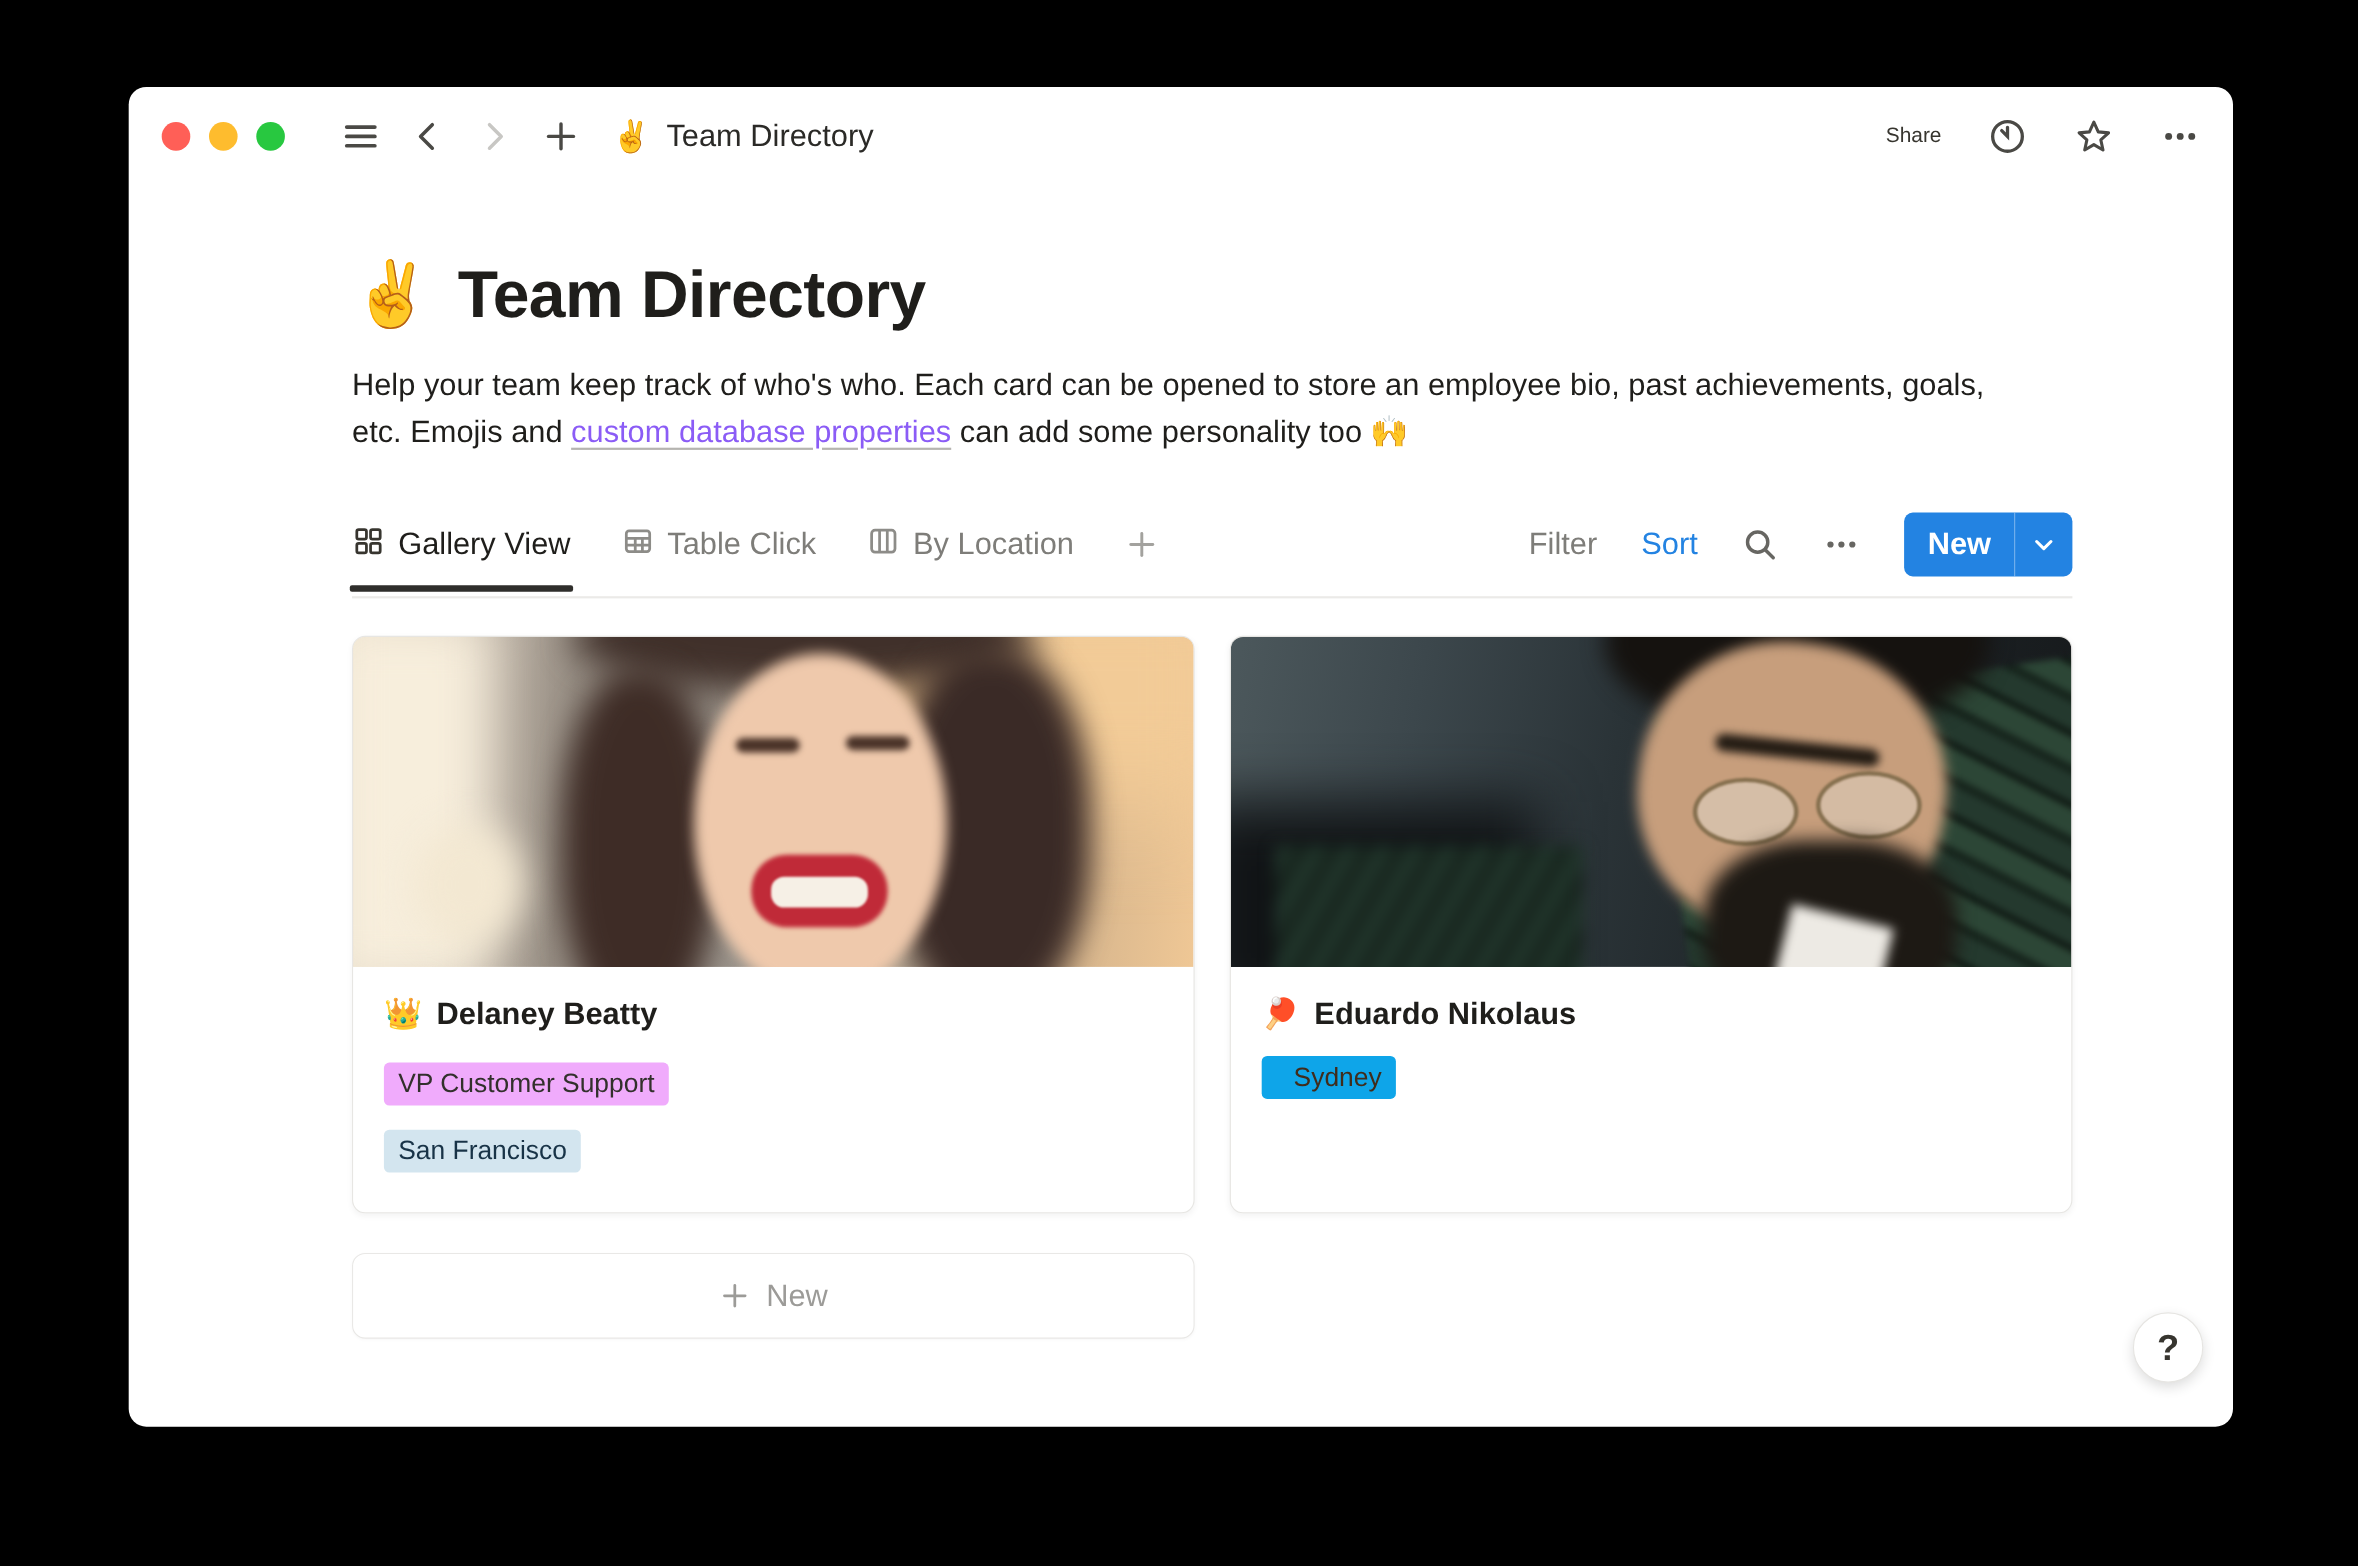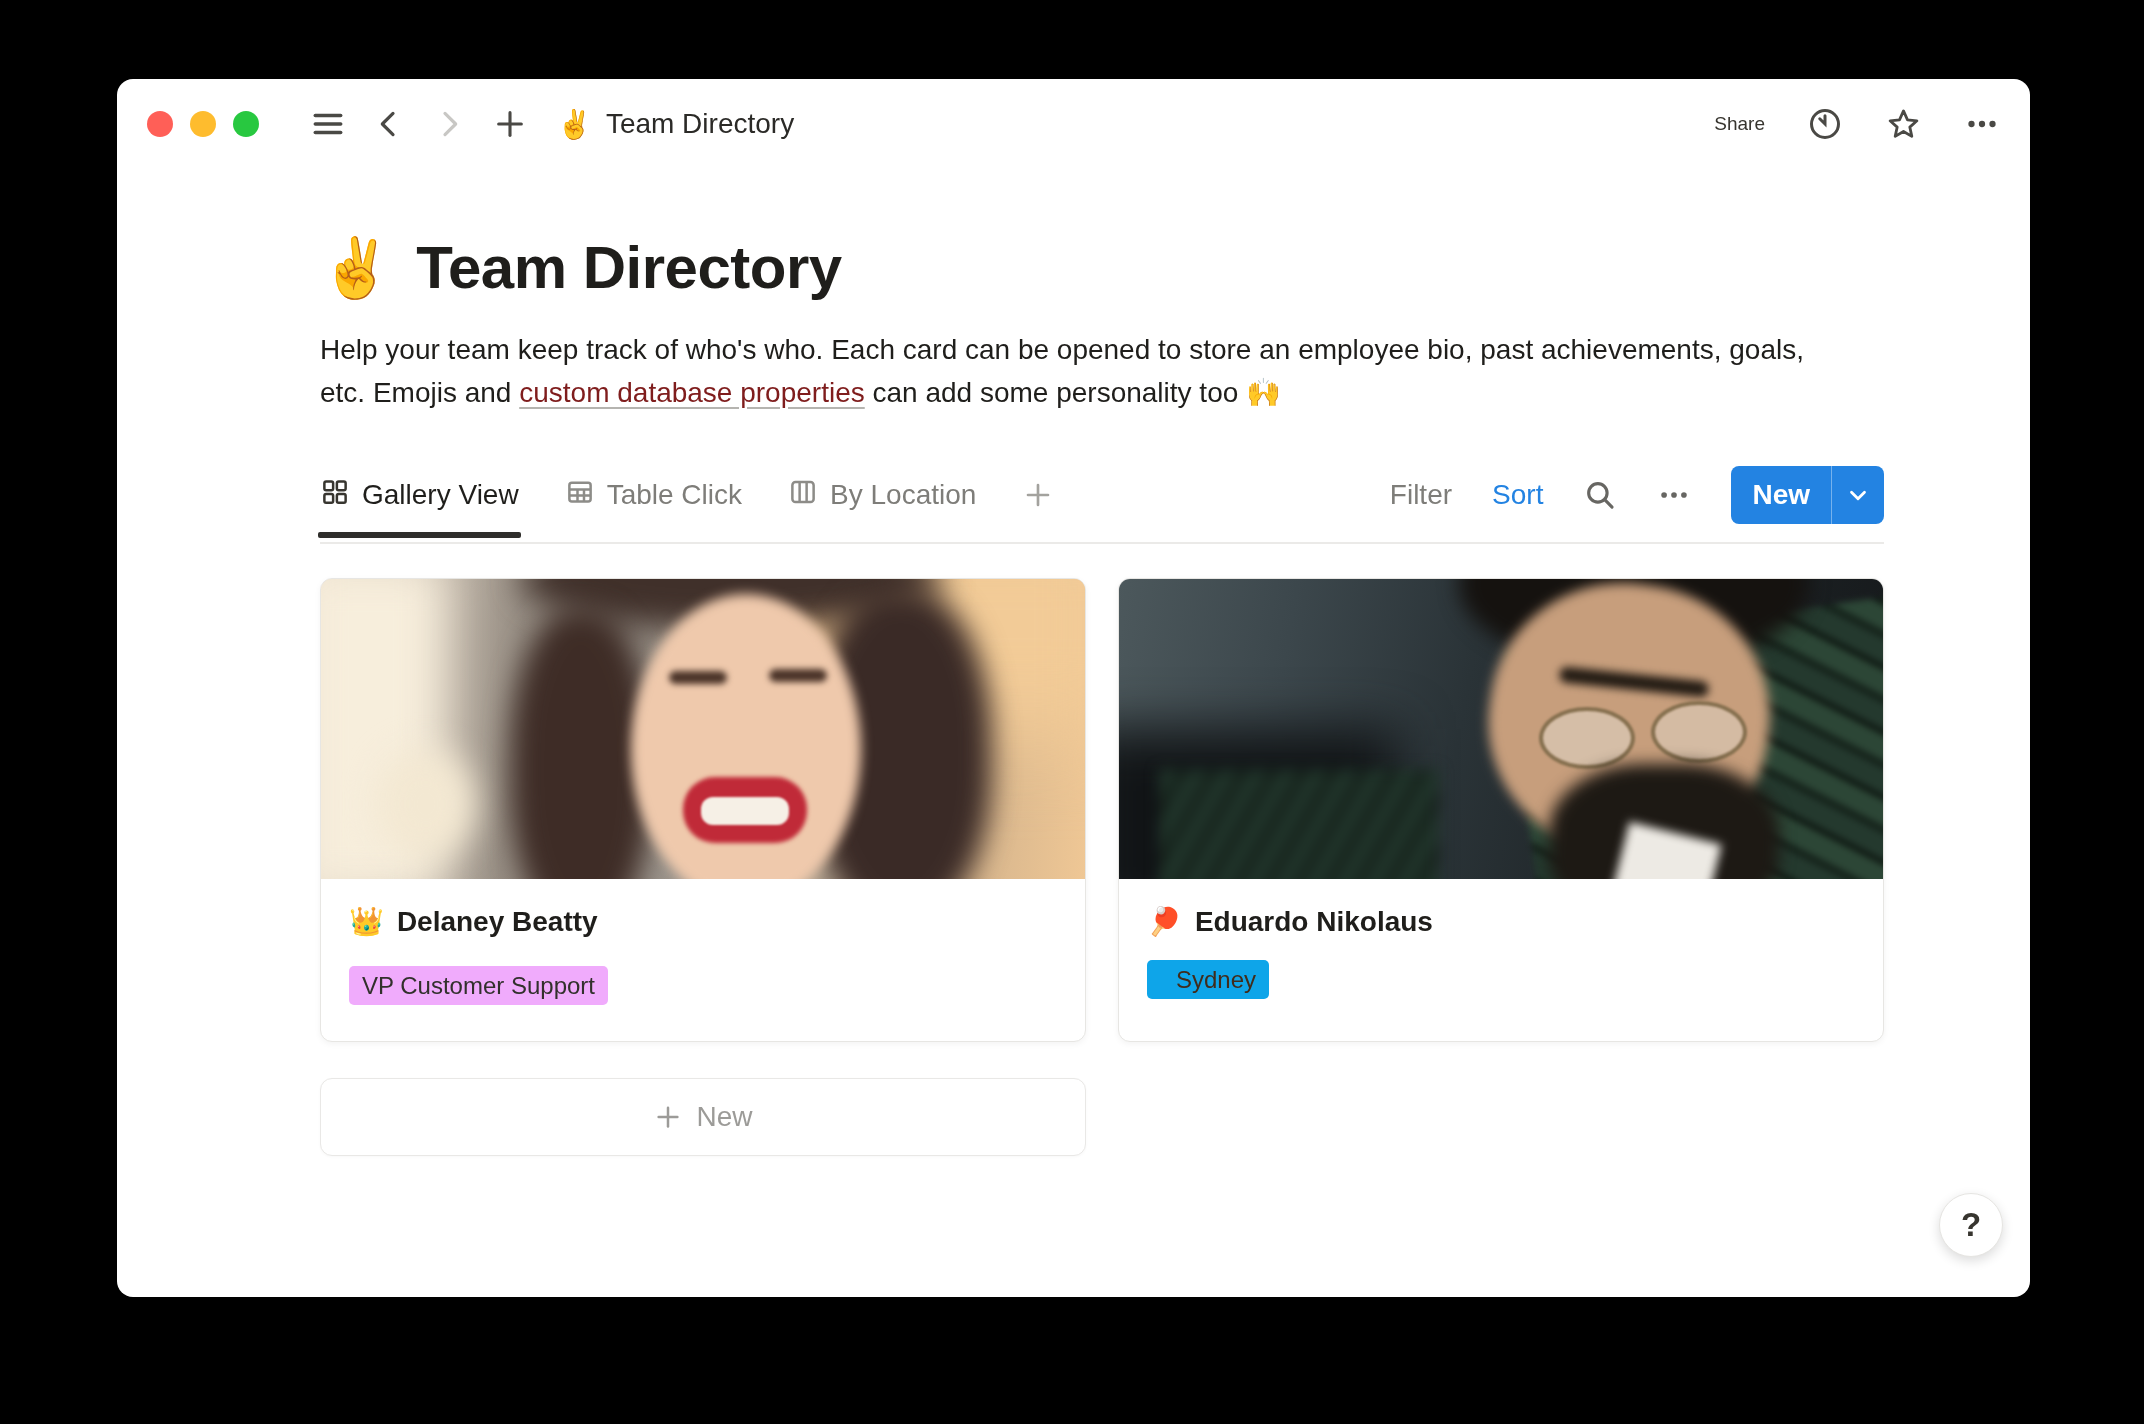--- a/index.html
+++ b/index.html
@@ -25,21 +25,21 @@
   .tb-right{display:flex;align-items:center;gap:42px;color:#37352F;}
   .share{font-size:19px;color:#37352F;background:none;border:none;cursor:pointer;padding:0;
          font-family:inherit;}
 
   
   .content{padding:0 0 0 203px;width:1913px;}
   .page-h1{display:flex;align-items:center;gap:24px;margin:78px 0 0 0;}
   .page-h1 .h1-emoji{font-size:58px;line-height:1;}
   .page-h1 .h1-text{font-size:60px;font-weight:700;color:#1F1E1B;letter-spacing:-0.5px;}
   .description{margin:26px 0 0 0;max-width:1500px;font-size:28px;line-height:43px;color:#1F1E1B;}
-  .desc-link{color:#7f1d1d;text-decoration:underline;text-decoration-color:#B5B4B0;
+  .desc-link{color:#8b5cf6;text-decoration:underline;text-decoration-color:#B5B4B0;
              text-underline-offset:5px;cursor:pointer;}
   .callout{margin:46px 0 0 0;font-size:28px;line-height:42px;color:#1F1E1B;max-width:1564px;}
   .inline-code{font-family:"Liberation Mono","DejaVu Sans Mono",monospace;font-size:25px;
                color:#EB5757;background:#F1F0EE;border-radius:6px;padding:5px 11px;}
 
   
   .view-bar{margin-top:52px;width:1564px;display:flex;align-items:center;
             border-bottom:2px solid #EBEAE8;padding-bottom:18px;position:relative;}
   .tab{display:flex;align-items:center;gap:12px;font-size:28px;color:#7E7D79;margin-right:46px;
        cursor:pointer;position:relative;background:none;border:none;padding:0;font-family:inherit;}
@@ -296,20 +296,23 @@
               <span class="teeth"></span>
           </div>
           <div class="card-info">
             <div class="card-title">
               <span class="card-emoji">👑</span>
               <span>Delaney Beatty</span>
             </div>
             <div class="tag-row first">
               <span class="tag tag-gray">VP Customer Support</span>
             </div>
+            <div class="tag-row">
+              <span class="tag tag-blue">San Francisco</span>
+            </div>
           </div>
         </div>
 
         <div class="card">
           <div class="card-image photo-eduardo">
             <span class="shadowL"></span>
               <span class="plaidR"></span>
               <span class="plaidL"></span>
             <span class="hair"></span>
               <span class="face"></span>

